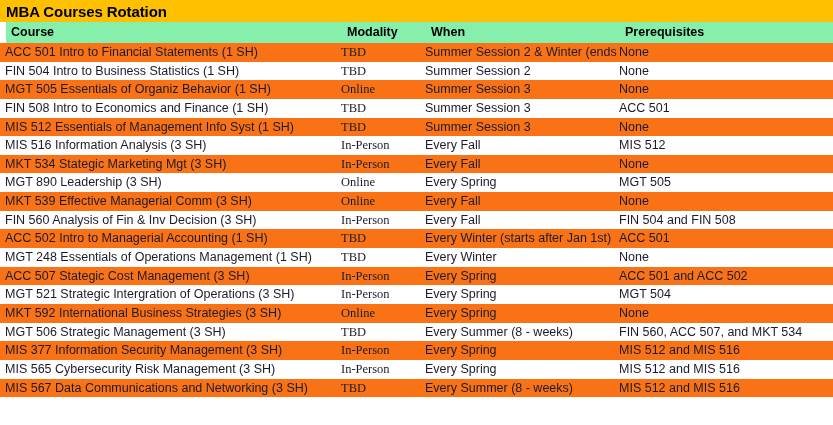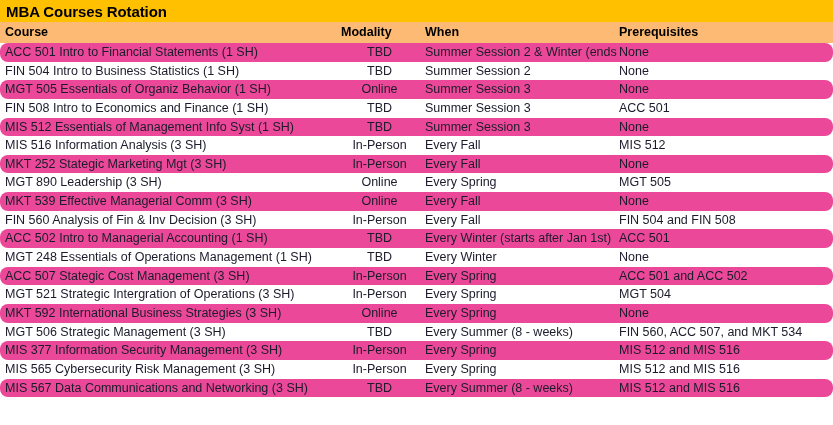--- a/index.html
+++ b/index.html
@@ -34,22 +34,23 @@
     font-size: 15px;
     font-weight: bold;
     letter-spacing: -0.1px;
     line-height: 1;
     color: #000000;
     white-space: nowrap;
   }
   
   .header-band {
     height: 21px;
-    background: #fdba74;
-    position: relative;
+    background: #86efac;
+    position: relative;
+    margin-left: 6px;
   }
   .header-band .cell {
     position: absolute;
     top: 0;
     height: 21px;
     line-height: 21px;
     font-size: 12.5px;
     font-weight: bold;
     color: #000000;
     white-space: nowrap;
@@ -60,36 +61,37 @@
   .col-when     { left: 425px; width: 216px; }
   .col-prereq   { left: 611px; width: 188px; padding-left: 8px; }
 
   .rows {
     position: relative;
   }
   .row {
     position: relative;
     height: 18.65px;
   }
-  .row.odd  { background: #ec4899; border-radius: 8px; }
+  .row.odd  { background: #f97316; }
   .row.even { background: #FFFFFF; }
 
   .row .cell {
     position: absolute;
     top: 0;
     height: 18.65px;
     line-height: 18.65px;
     font-size: 12.5px;
     font-weight: normal;
     color: #1b1b2b;
     white-space: nowrap;
     overflow: hidden;
   }
   .row .cell.col-modality {
-    text-align: center;
+    text-align: left;
+    font-family: Liberation Serif, serif;
   }
   .bottom-filler {
     background: #ffffff;
   }
 </style>
 </head>
 <body>
 
 <div id="sheet">
 
@@ -135,21 +137,21 @@
         <span class="cell col-when">Summer Session 3</span>
         <span class="cell col-prereq">None</span>
       </div>
       <div class="row even">
         <span class="cell col-course">MIS 516 Information Analysis (3 SH)</span>
         <span class="cell col-modality">In-Person</span>
         <span class="cell col-when">Every Fall</span>
         <span class="cell col-prereq">MIS 512</span>
       </div>
       <div class="row odd">
-        <span class="cell col-course">MKT 252 Stategic Marketing Mgt (3 SH)</span>
+        <span class="cell col-course">MKT 534 Stategic Marketing Mgt (3 SH)</span>
         <span class="cell col-modality">In-Person</span>
         <span class="cell col-when">Every Fall</span>
         <span class="cell col-prereq">None</span>
       </div>
       <div class="row even">
         <span class="cell col-course">MGT 890 Leadership (3 SH)</span>
         <span class="cell col-modality">Online</span>
         <span class="cell col-when">Every Spring</span>
         <span class="cell col-prereq">MGT 505</span>
       </div>

